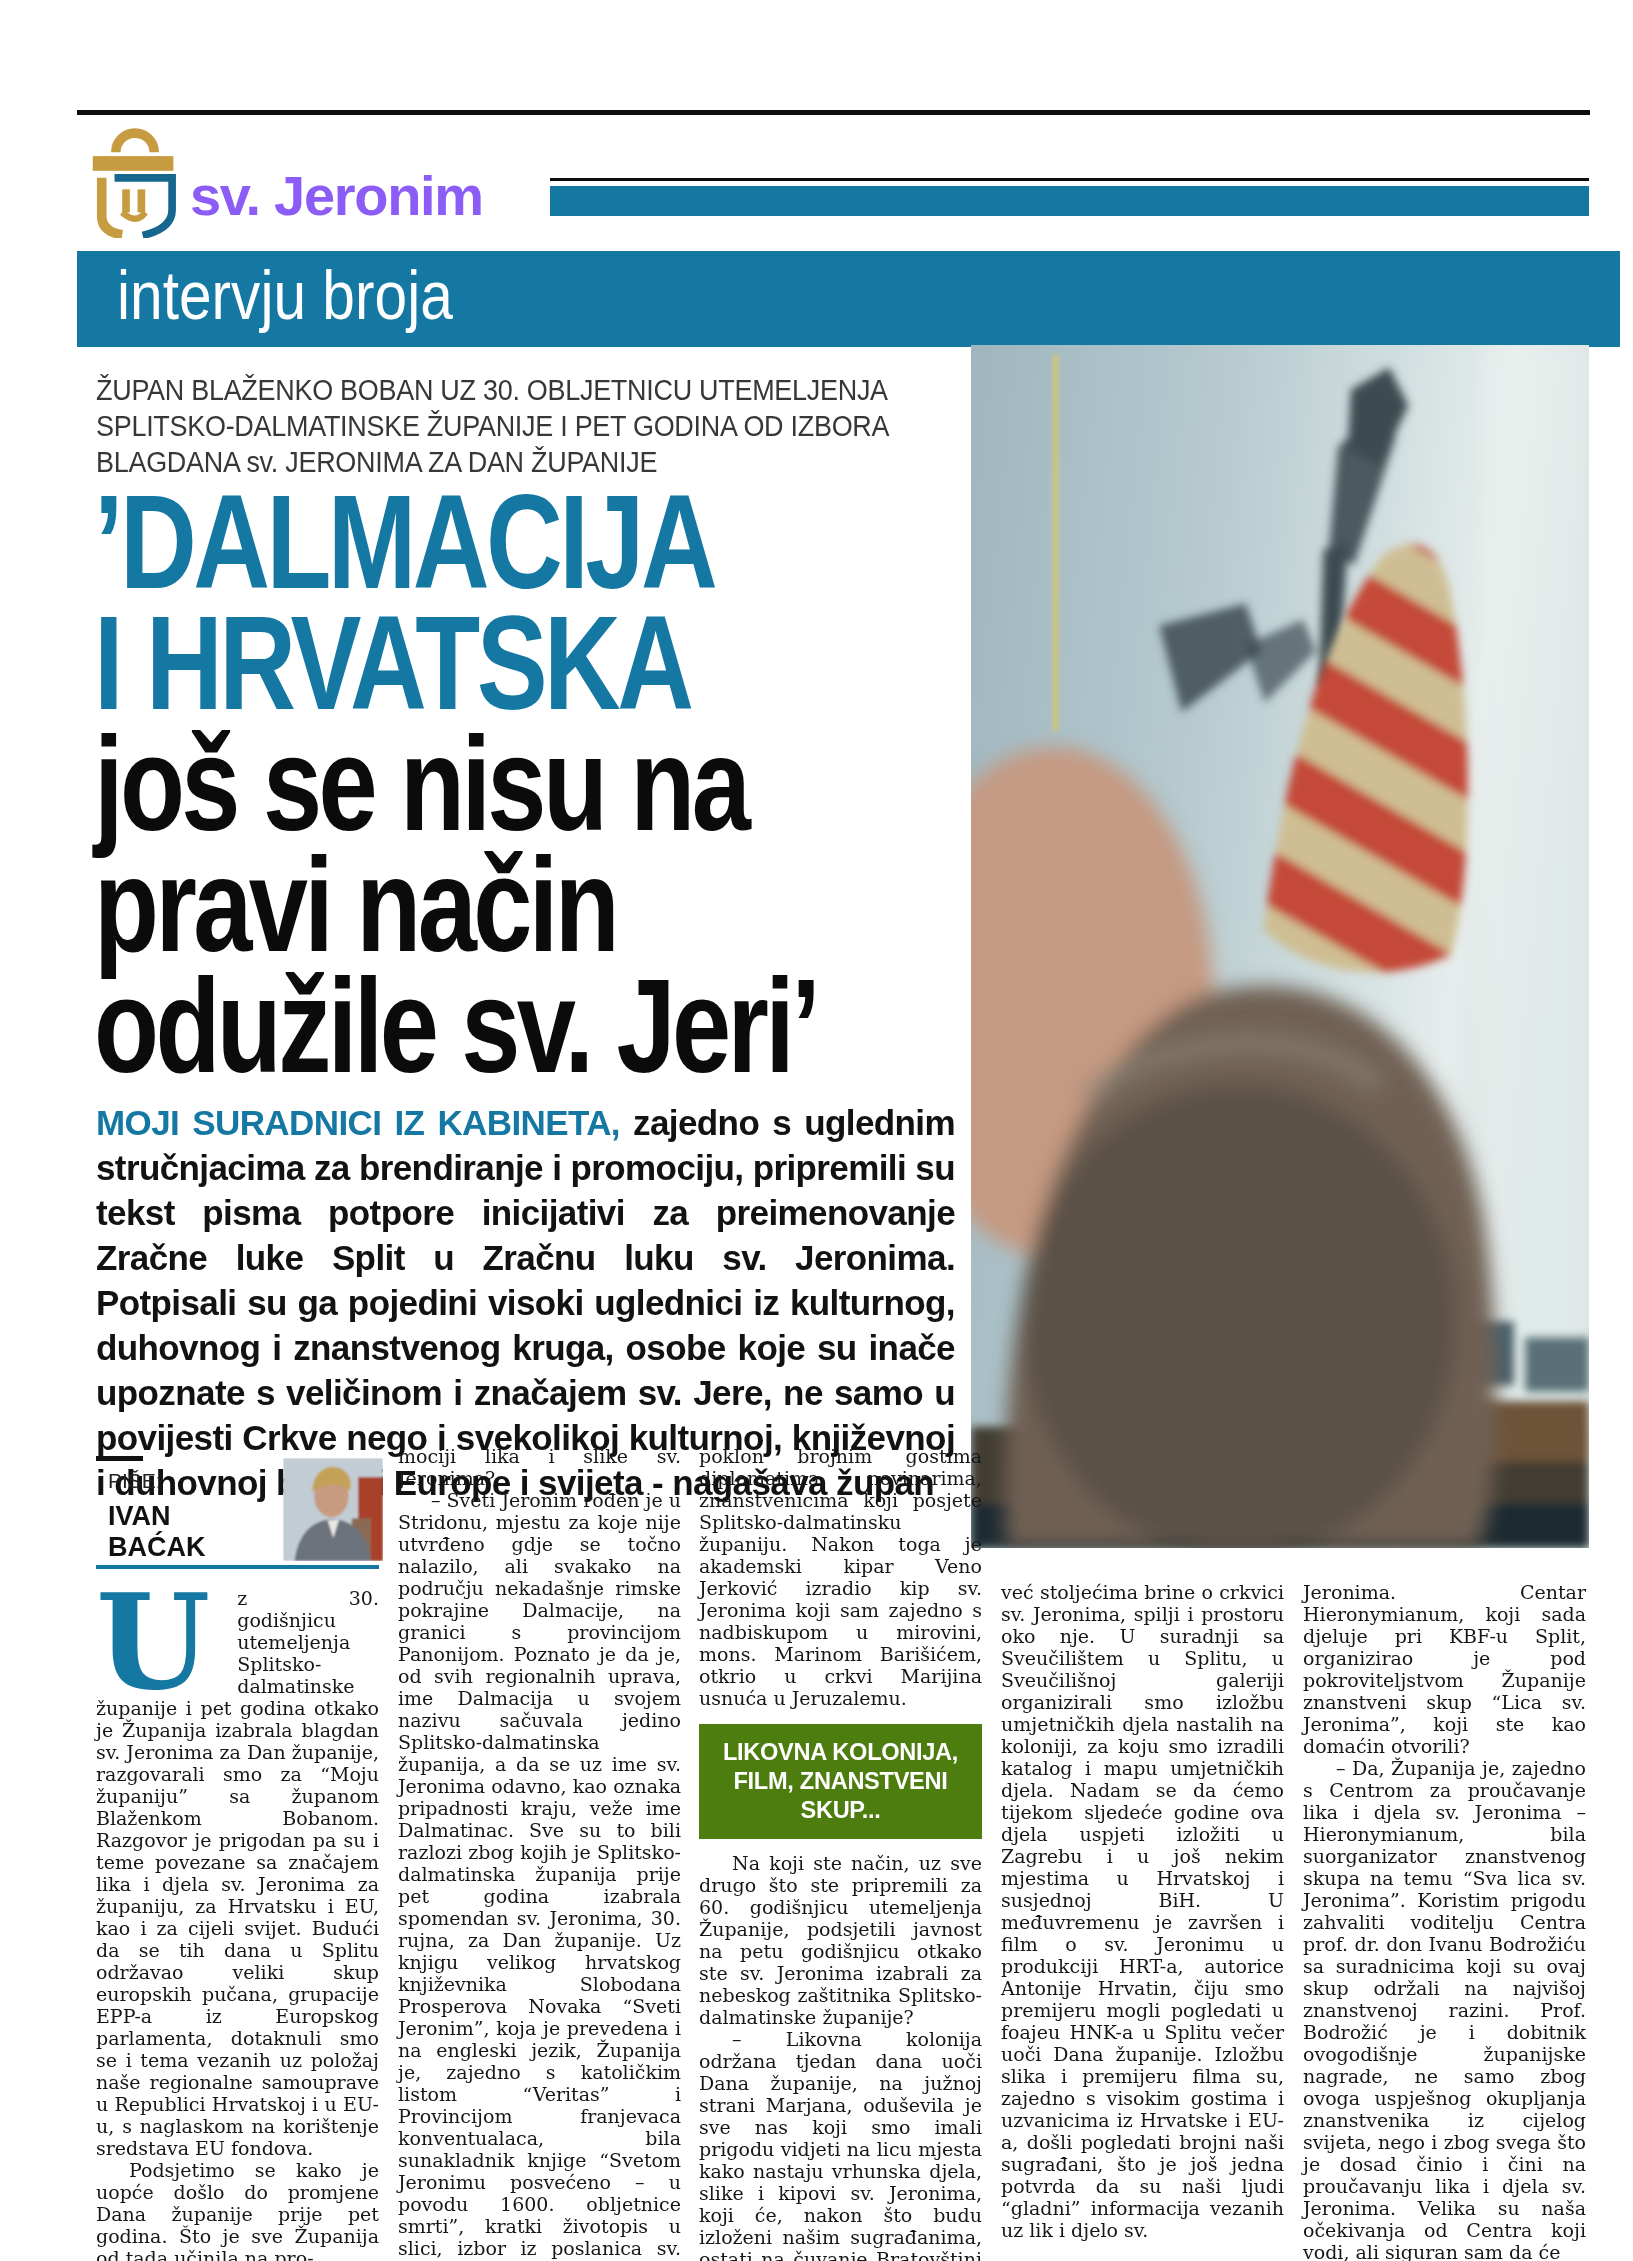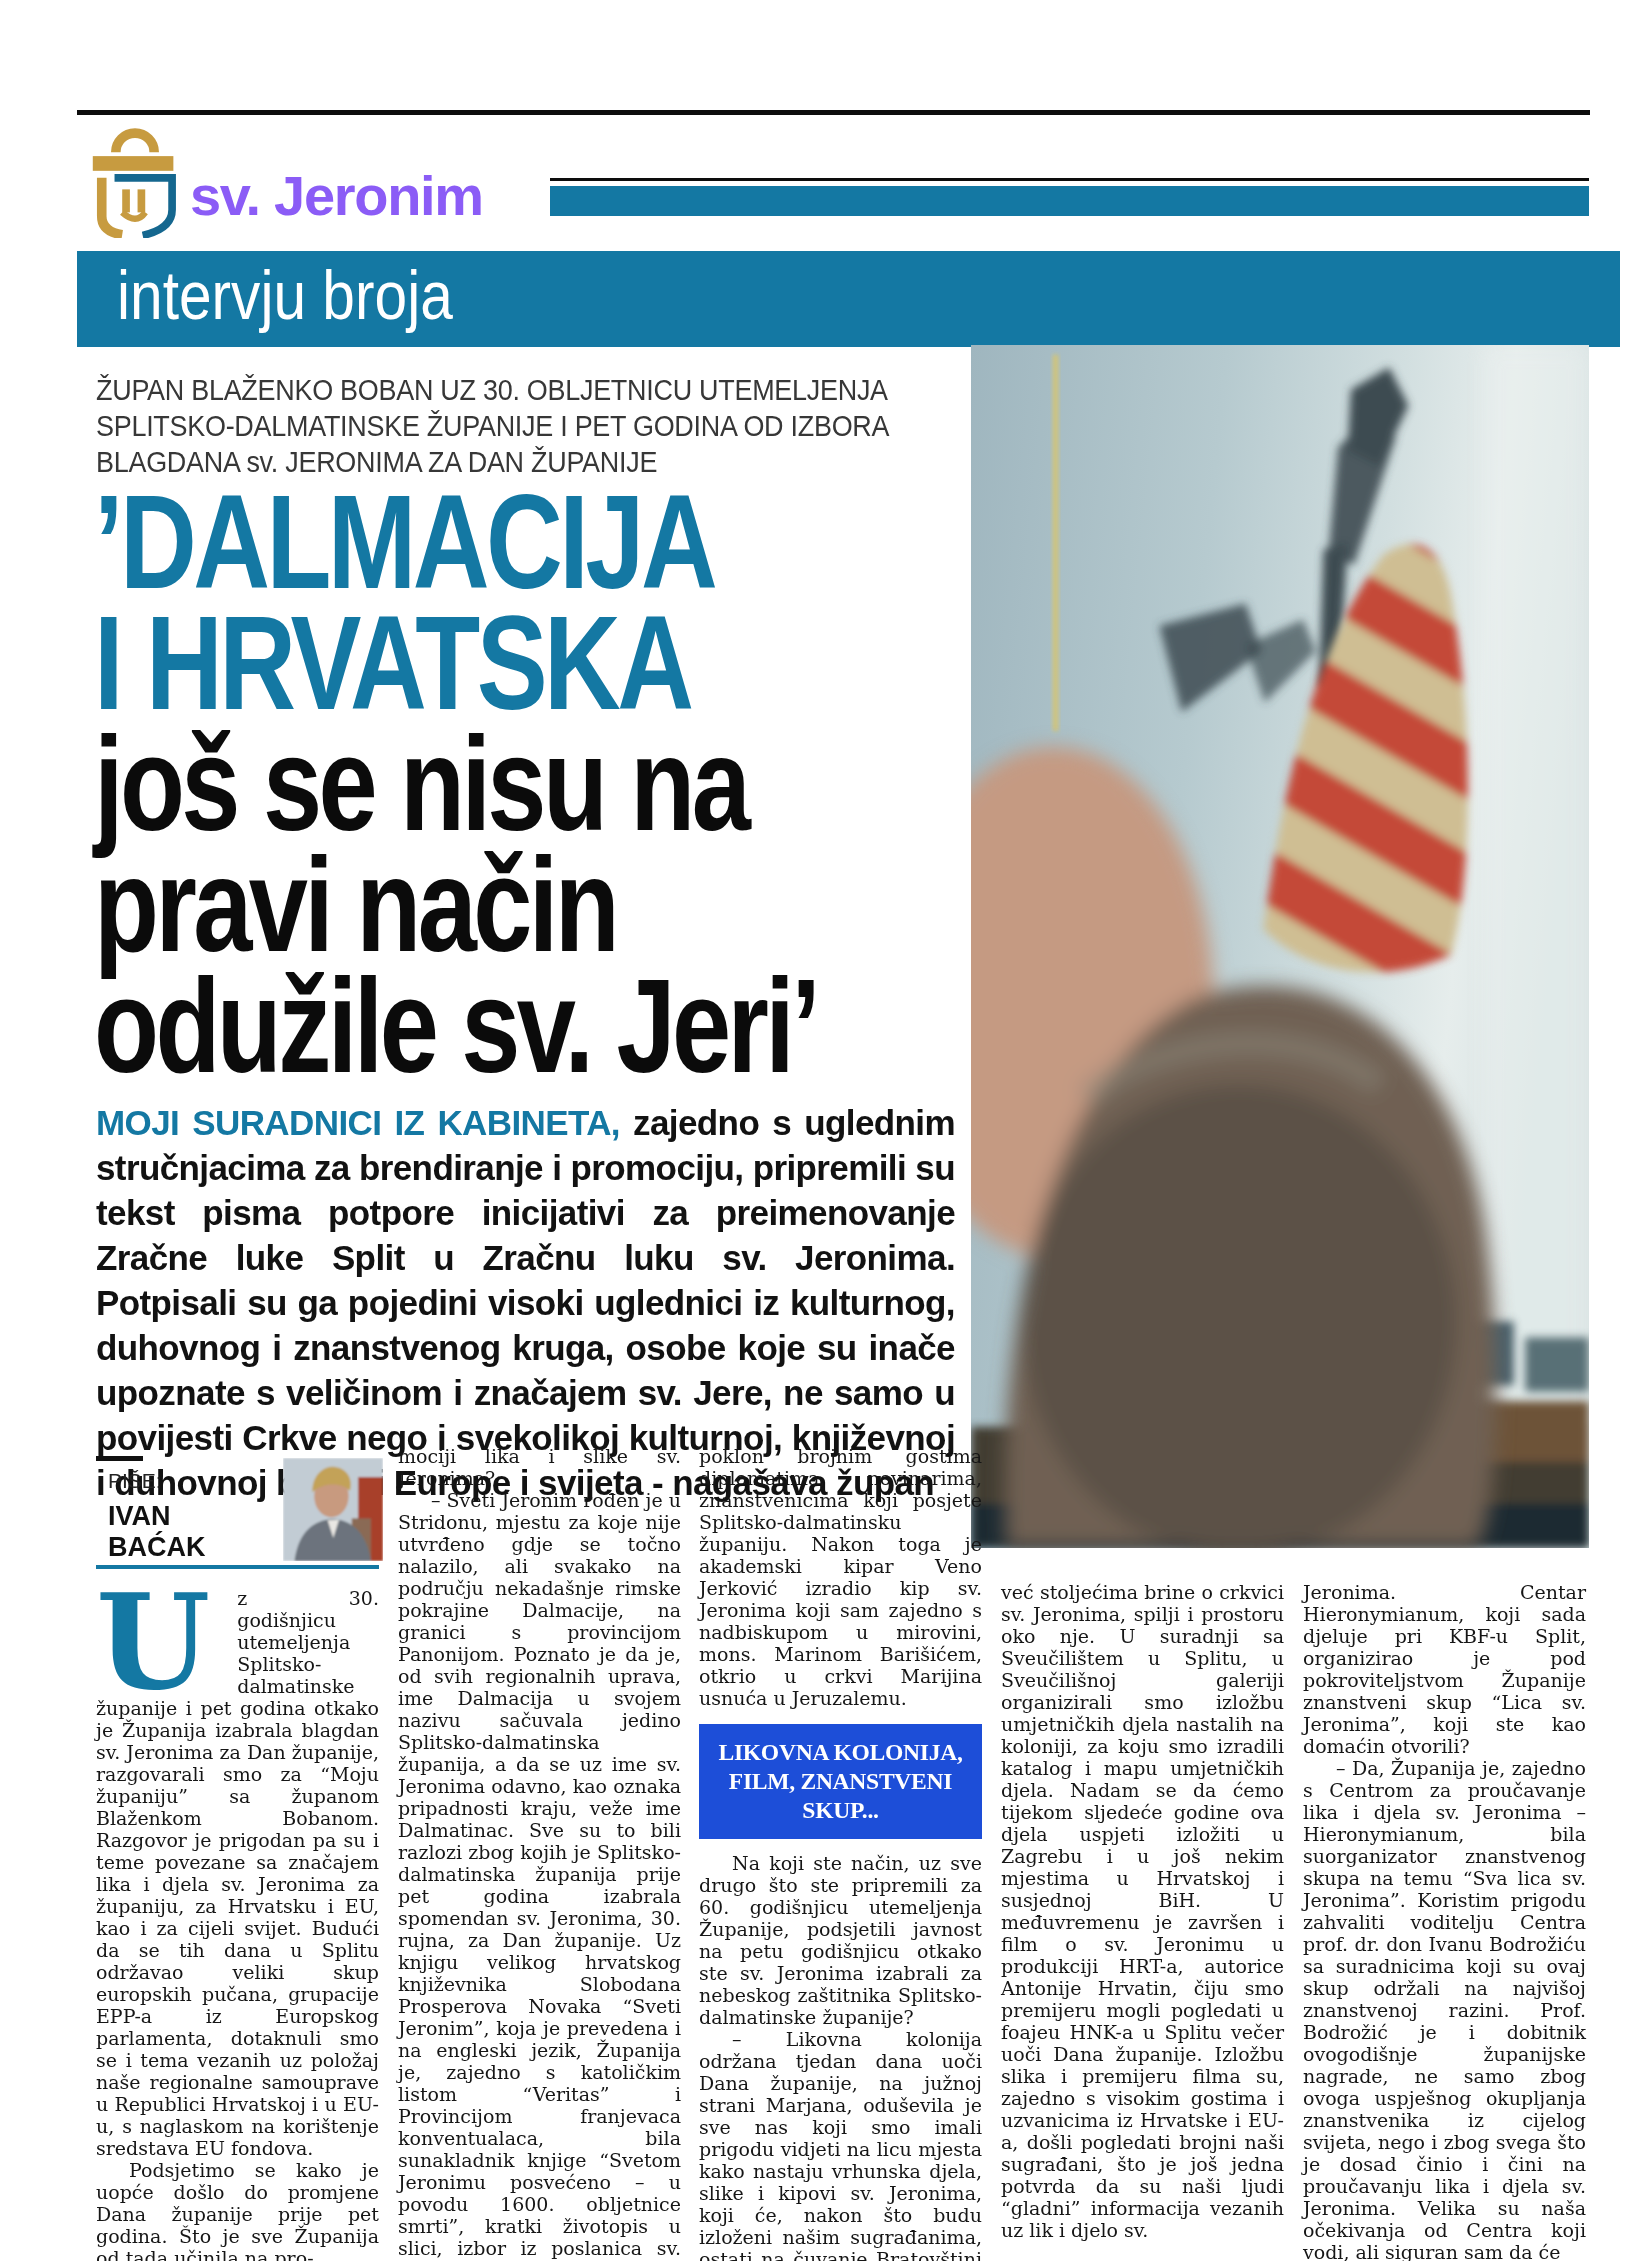--- a/index.html
+++ b/index.html
@@ -54,21 +54,21 @@
          line-height:22px; text-align:justify; color:#161616; }
   .col1 { left:96px;  top:1587px; }
   .col2 { left:398px;  top:1445px; }
   .col3 { left:699px; top:1445px; }
   .col4 { left:1001px; top:1581px; }
   .col5 { left:1303px; top:1581px; }
   .body-p { margin:0; }
   .indent { text-indent:33px; }
   .dropcap { float:left; font-family:"DejaVu Serif", serif; font-weight:700; color:#1478a3;
              font-size:131px; line-height:110px; height:110px; padding-right:27px; }
-  .crosshead { background:#1d4ed8; color:#ffffff; font-family:Liberation Serif, serif;
+  .crosshead { background:#4d7c0f; color:#ffffff; font-family:Liberation Sans, sans-serif;
                font-weight:700; font-size:23.6px; line-height:29px; text-align:center;
                padding:14px 3.8px; margin:15.3px 0 12.8px 0; letter-spacing:-0.3px; }
 </style>
 </head>
 <body>
 
 <div class="page">
 
   <div class="top-rule"></div>
 

